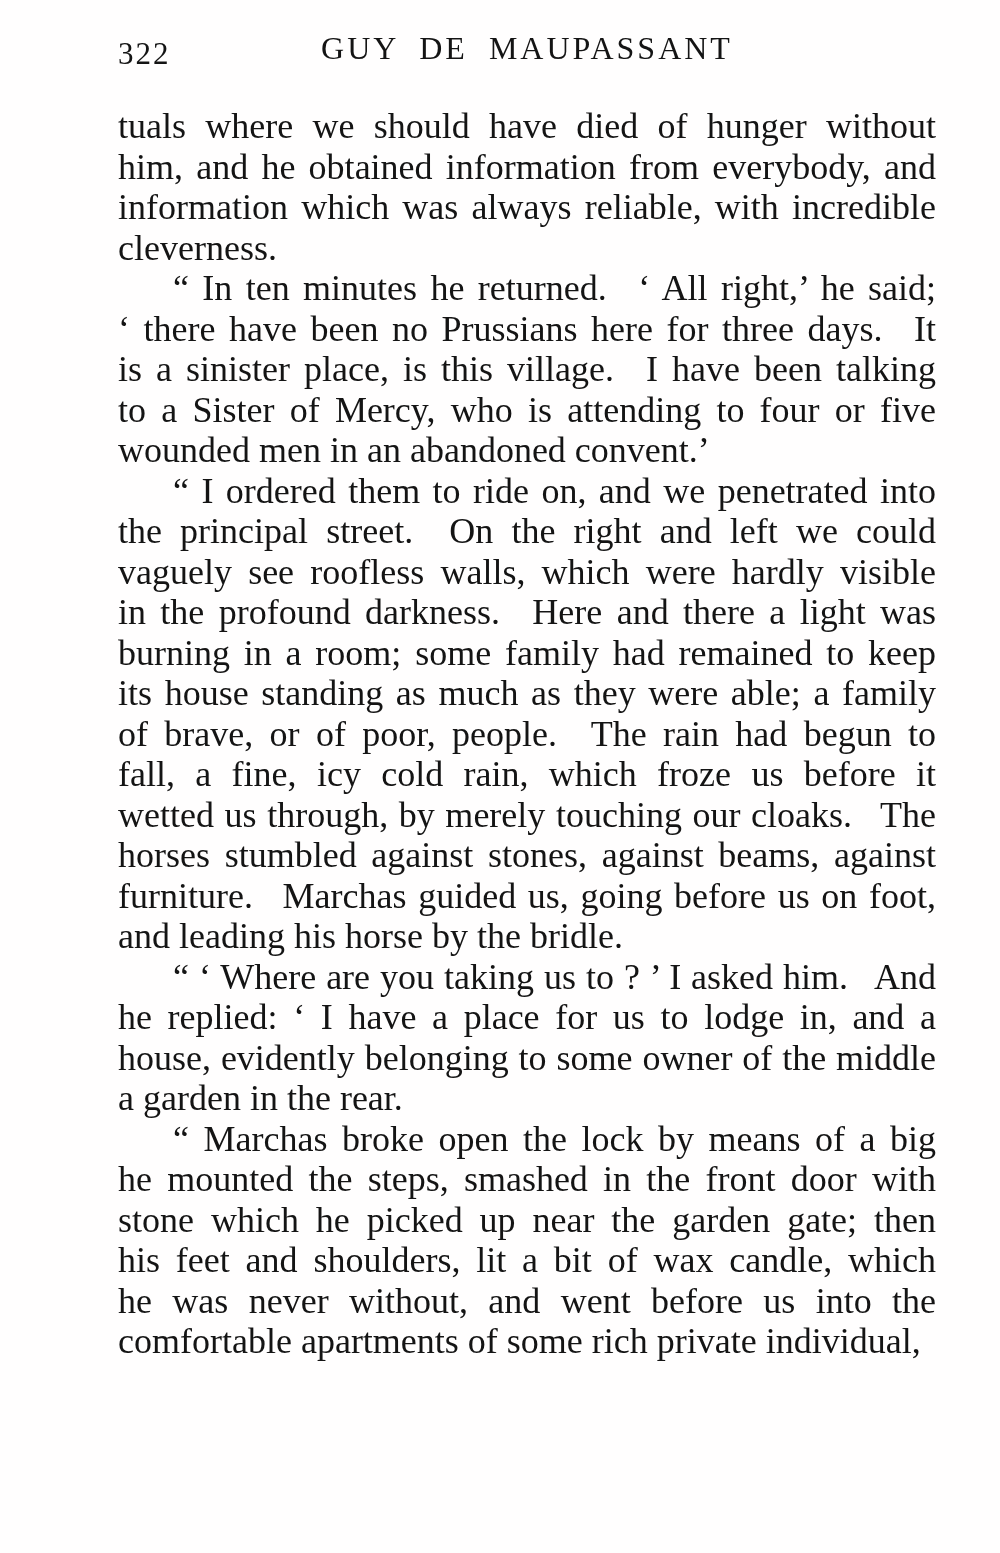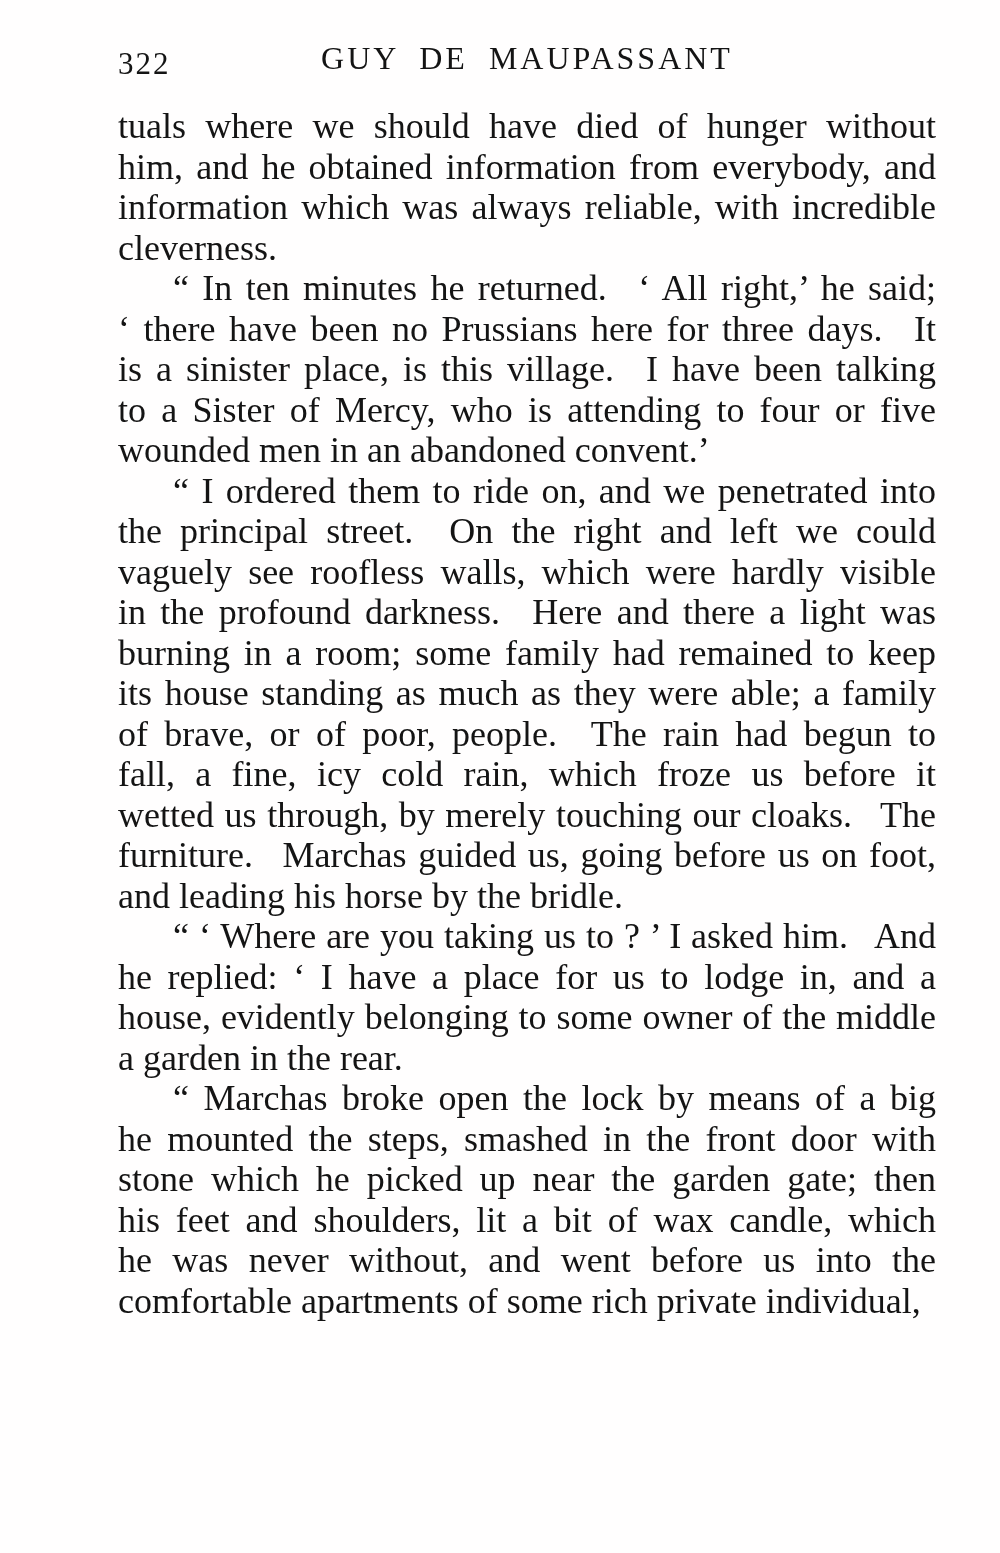--- a/index.html
+++ b/index.html
@@ -11,21 +11,21 @@
     position: relative;
     width: 1000px;
     height: 1553px;
     background: #fffefe;
     overflow: hidden;
     font-family: "Liberation Serif", serif;
     color: #141414;
   }
   .running-header {
     position: absolute;
-    top: 40px;
+    top: 30px;
     left: 118px;
     width: 818px;
     height: 46px;
   }
   .page-number {
     position: absolute;
     left: 0;
     top: 6px;
     font-size: 31px;
     letter-spacing: 2px;
@@ -84,20 +84,21 @@
       <div class="para">
         <div class="line indent">“ I ordered them to ride on, and we penetrated into</div>
         <div class="line">the principal street.  On the right and left we could</div>
         <div class="line">vaguely see roofless walls, which were hardly visible</div>
         <div class="line">in the profound darkness.  Here and there a light was</div>
         <div class="line">burning in a room; some family had remained to keep</div>
         <div class="line">its house standing as much as they were able; a family</div>
         <div class="line">of brave, or of poor, people.  The rain had begun to</div>
         <div class="line">fall, a fine, icy cold rain, which froze us before it</div>
         <div class="line">wetted us through, by merely touching our cloaks.  The</div>
+        <div class="line">horses stumbled against stones, against beams, against</div>
         <div class="line">furniture.  Marchas guided us, going before us on foot,</div>
         <div class="line last">and leading his horse by the bridle.</div>
       </div>
       <div class="para">
         <div class="line indent">“ ‘ Where are you taking us to ? ’ I asked him.  And</div>
         <div class="line">he replied: ‘ I have a place for us to lodge in, and a</div>
         <div class="line">house, evidently belonging to some owner of the middle</div>
         <div class="line last">a garden in the rear.</div>
       </div>
       <div class="para">

